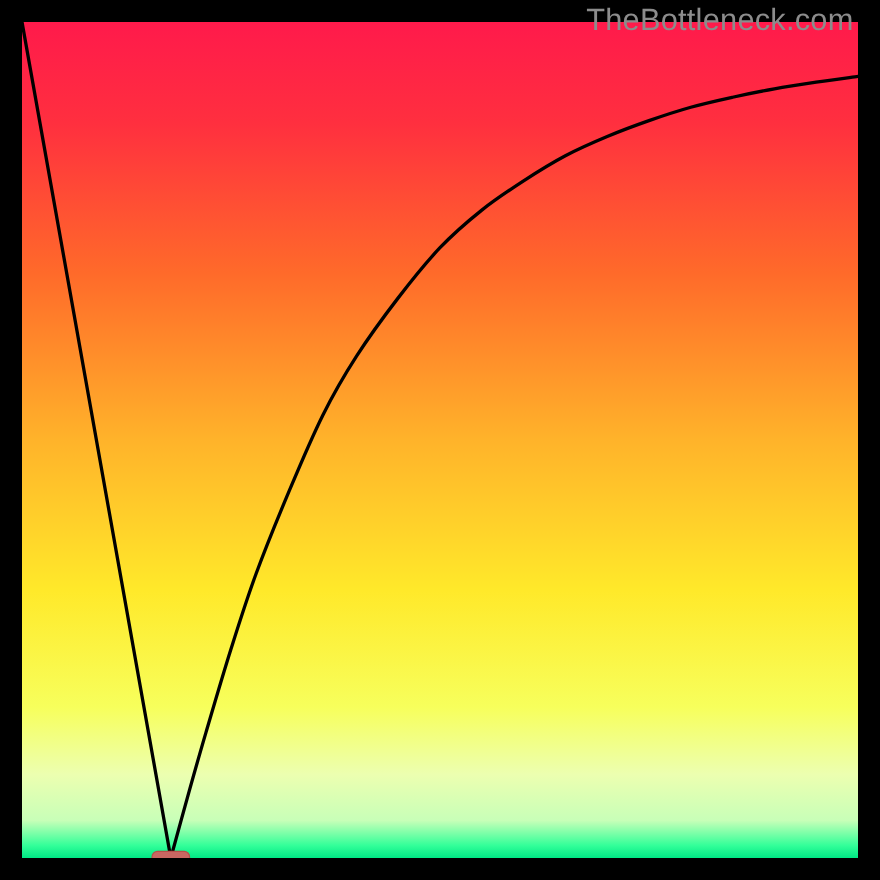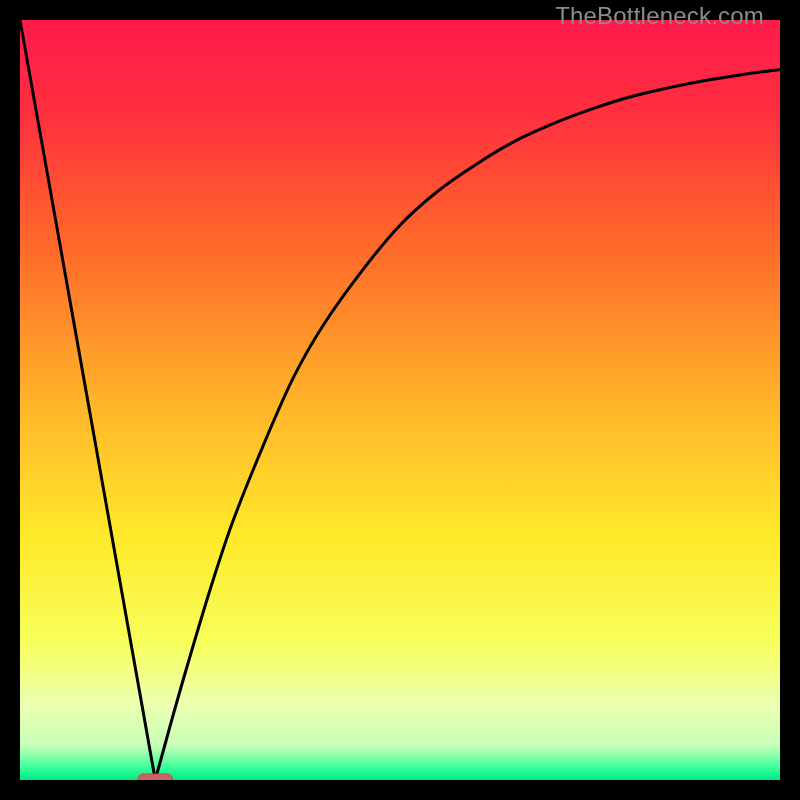--- a/index.html
+++ b/index.html
@@ -22,23 +22,23 @@
   .plot {
     position: absolute;
     left: 0;
     top: 0;
     width: 760px;
     height: 760px;
   }
   .watermark {
     position: absolute;
     top: 2px;
-    right: 36px;
+    right: 24px;
     color: #8c8c8c;
-    font-size: 24px;
+    font-size: 28px;
     font-weight: 400;
     letter-spacing: 0.2px;
     user-select: none;
   }
 </style>
 </head>
 <body>
 
 <div class="frame">
   <svg class="plot" viewBox="0 0 760 760" preserveAspectRatio="none">

